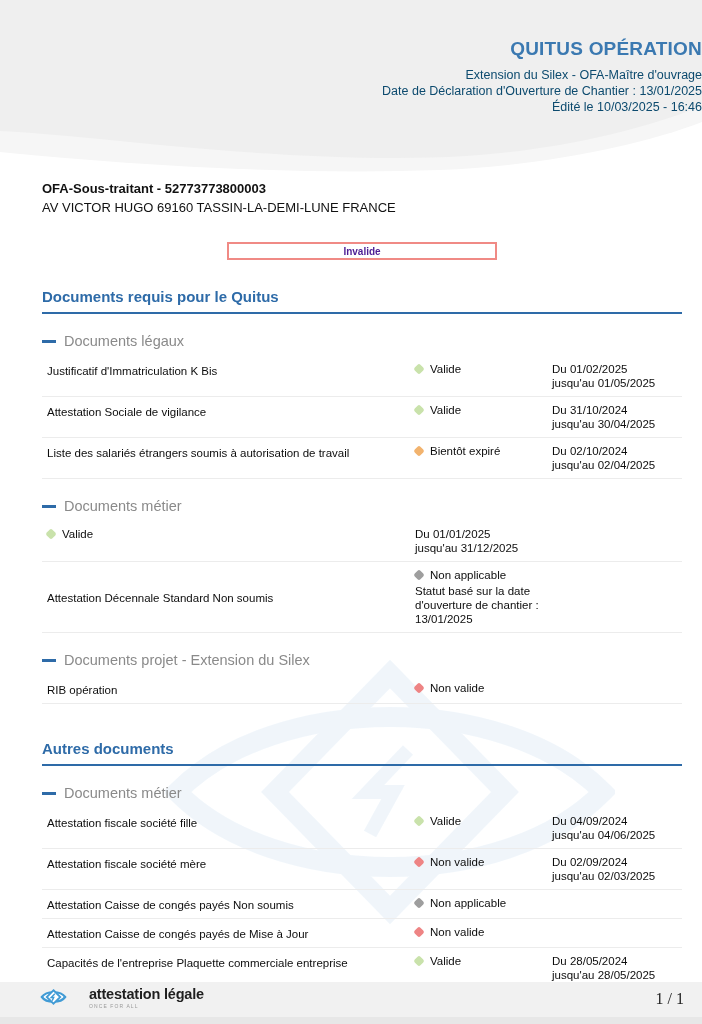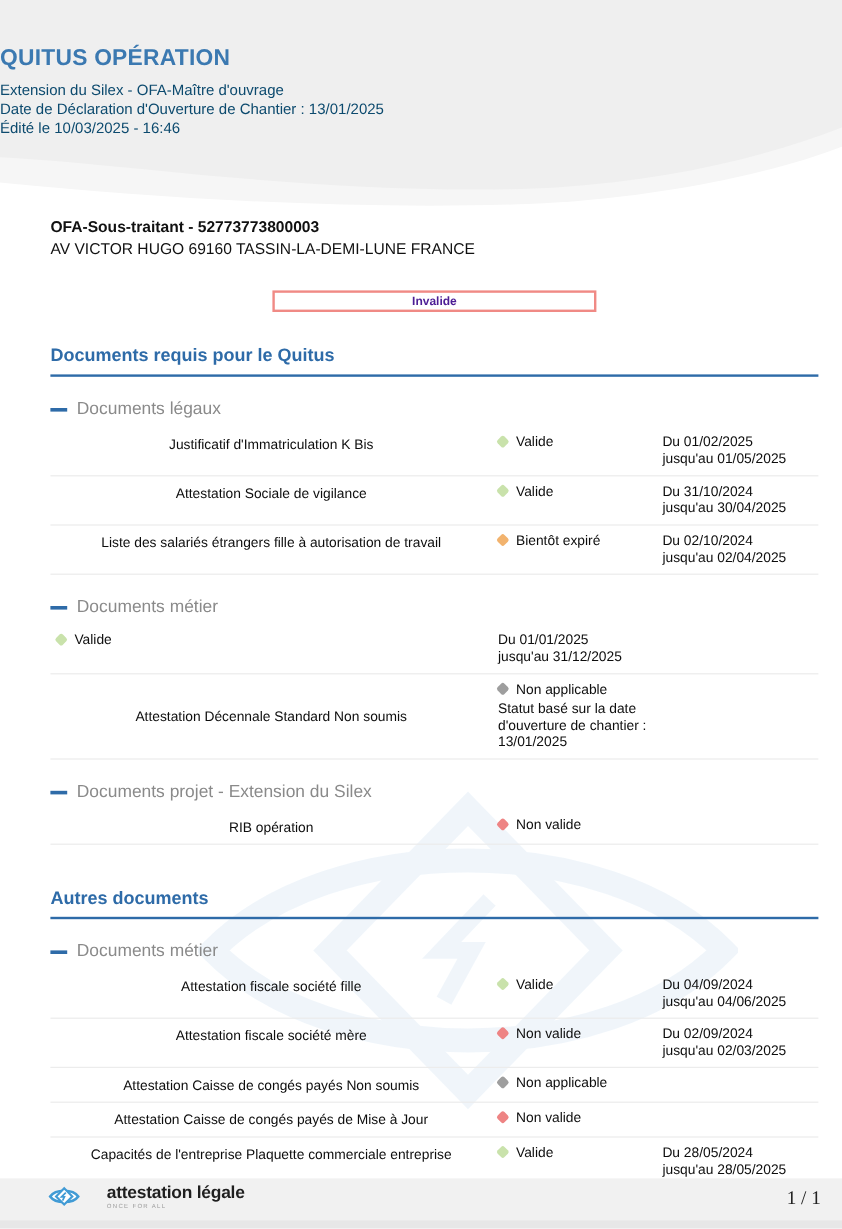--- a/index.html
+++ b/index.html
@@ -4,21 +4,21 @@
 <style>
   * { margin:0; padding:0; box-sizing:border-box; }
   html,body { background:#fff; }
   .page {
     position:relative; width:702px; height:1024px; margin:0 auto;
     background:#fff; overflow:hidden;
     font-family:"Liberation Sans","DejaVu Sans",sans-serif; color:#111;
   }
   
   .header-bg { position:absolute; top:0; left:0; width:702px; height:175px; z-index:0; }
-  .header-content { position:relative; z-index:2; text-align:left; padding-top:38px; }
+  .header-content { position:relative; z-index:2; text-align:right; padding-top:38px;margin-left:43px; }
   .doc-title { font-size:19px; font-weight:bold; color:#3b79b1; letter-spacing:.2px; margin-bottom:7px; }
   .doc-sub { font-size:12.5px; color:#0c4a6e; line-height:16px; }
   
   .watermark { position:absolute; left:165px; top:652px; z-index:0; opacity:.5; pointer-events:none; }
   
   .content { position:relative; z-index:1; padding:0 20px 0 42px; }
   .company { margin-top:64px; }
   .company-name { font-size:13px; font-weight:bold; line-height:19px;margin-top:28px; }
   .company-address { font-size:13px; line-height:19px; }
   .status-box {
@@ -35,21 +35,21 @@
   .group { margin-top:19px; }
   .group-head { display:flex; align-items:center; margin-bottom:7px; }
   .group-dash { width:14px; height:3px; background:#2e6ba8; margin-right:8px; flex:0 0 auto; }
   .group-title { font-size:14.5px; color:#8a8a8a; }
   .rows { }
   .row {
     display:grid; grid-template-columns:368px 137px 1fr;
     padding:6px 0 6px 5px; border-bottom:1px solid #ececec;
     font-size:11.5px; line-height:14px; align-items:start;
   }
-  .cell.label { padding-right:10px; color:#0d0d0d; padding-top:2px;text-align:center; }
+  .cell.label { padding-right:10px; color:#0d0d0d; padding-top:2px; }
   .cell.status { color:#0d0d0d; }
   .status-line { display:flex; align-items:baseline; }
   .dot {
     display:inline-block; width:8px; height:8px; border-radius:2px;
     transform:rotate(45deg); margin-right:7px; flex:0 0 auto; position:relative; top:0px;
   }
   .status-note { margin-top:2px; padding-right:6px; }
   .cell.dates { color:#0d0d0d; }
   
   .footer {
@@ -130,21 +130,21 @@
                   <span class="dot" style="background: rgb(201, 226, 171);"></span>
                   <span>Valide</span>
                 </div>
             </div>
             <div class="cell dates">
               <div>Du 31/10/2024</div>
               <div>jusqu'au 30/04/2025</div>
             </div>
           </div>
           <div class="row">
-            <div class="cell label">Liste des salariés étrangers fille à autorisation de travail</div>
+            <div class="cell label">Liste des salariés étrangers soumis à autorisation de travail</div>
             <div class="cell status">
               <div class="status-line">
                   <span class="dot" style="background: rgb(242, 179, 110);"></span>
                   <span>Bientôt expiré</span>
                 </div>
             </div>
             <div class="cell dates">
               <div>Du 02/10/2024</div>
               <div>jusqu'au 02/04/2025</div>
             </div>

